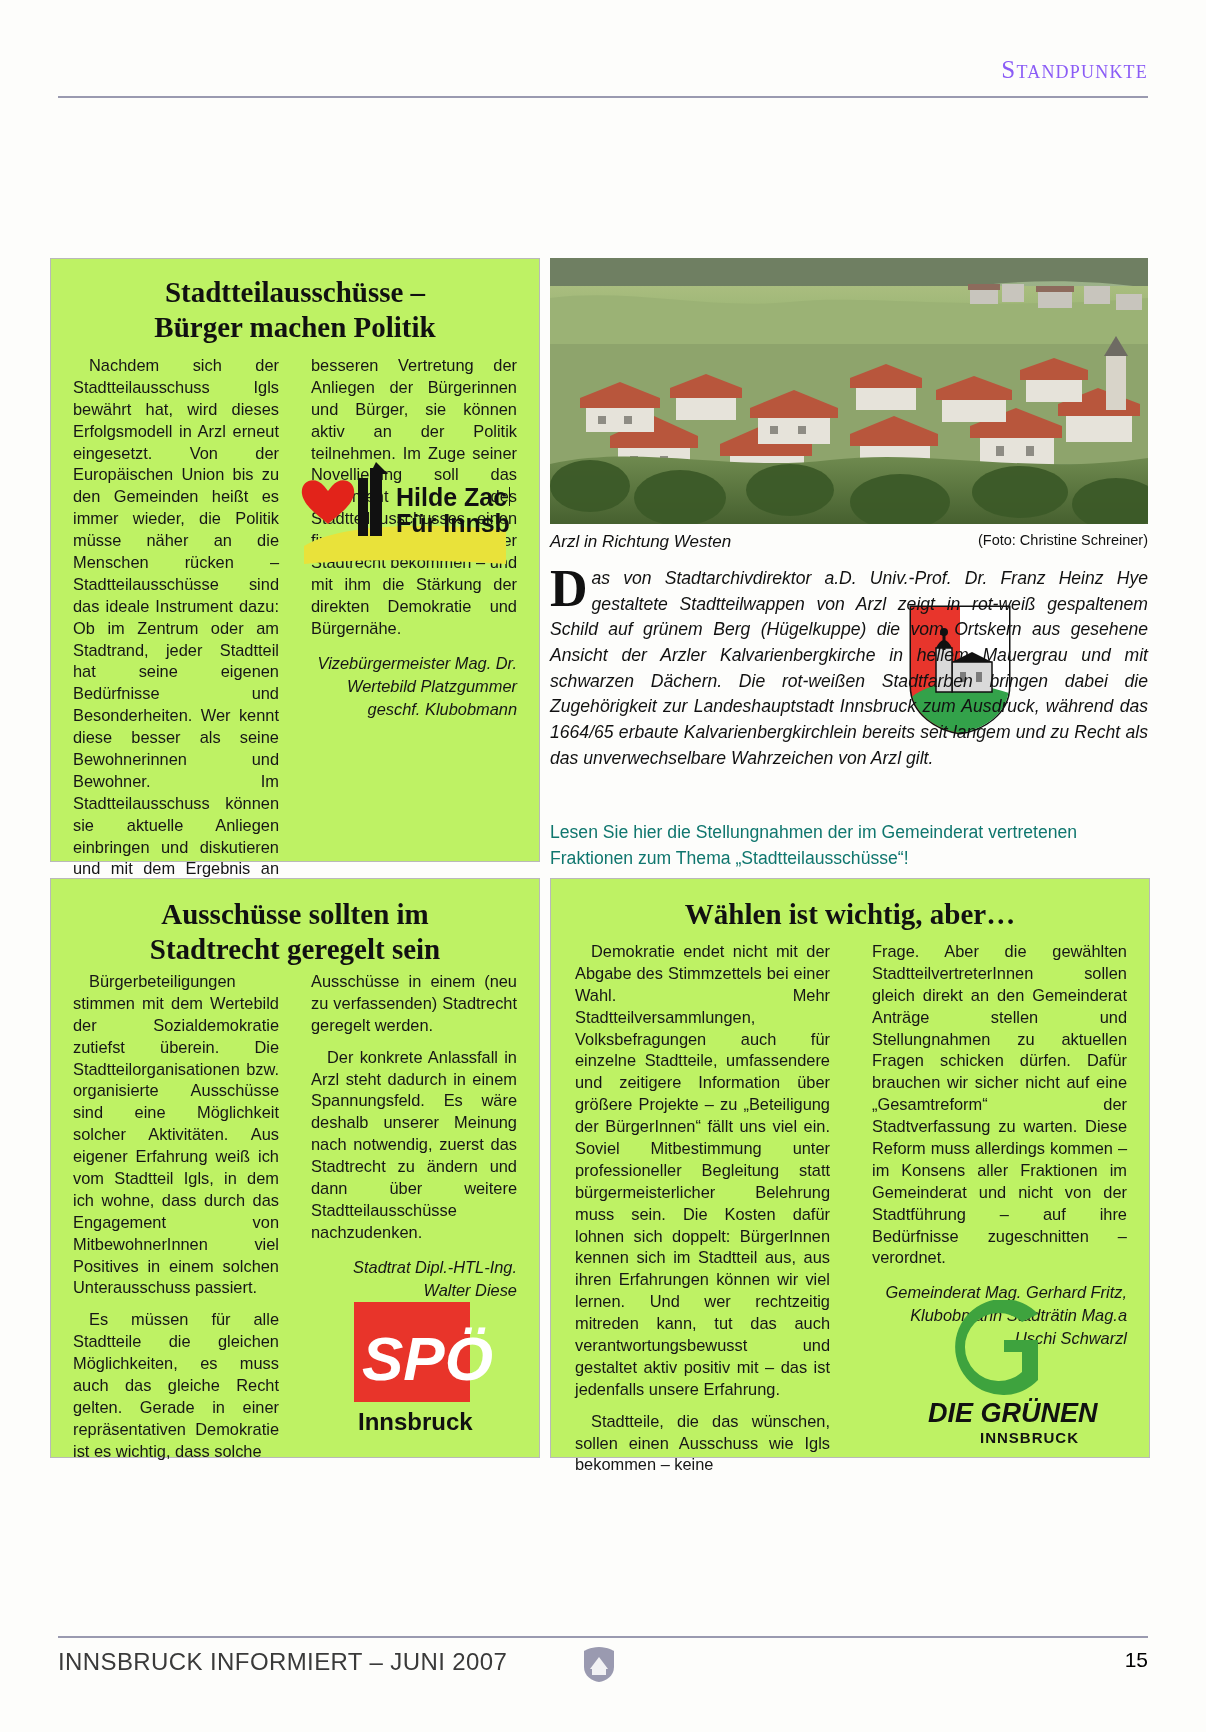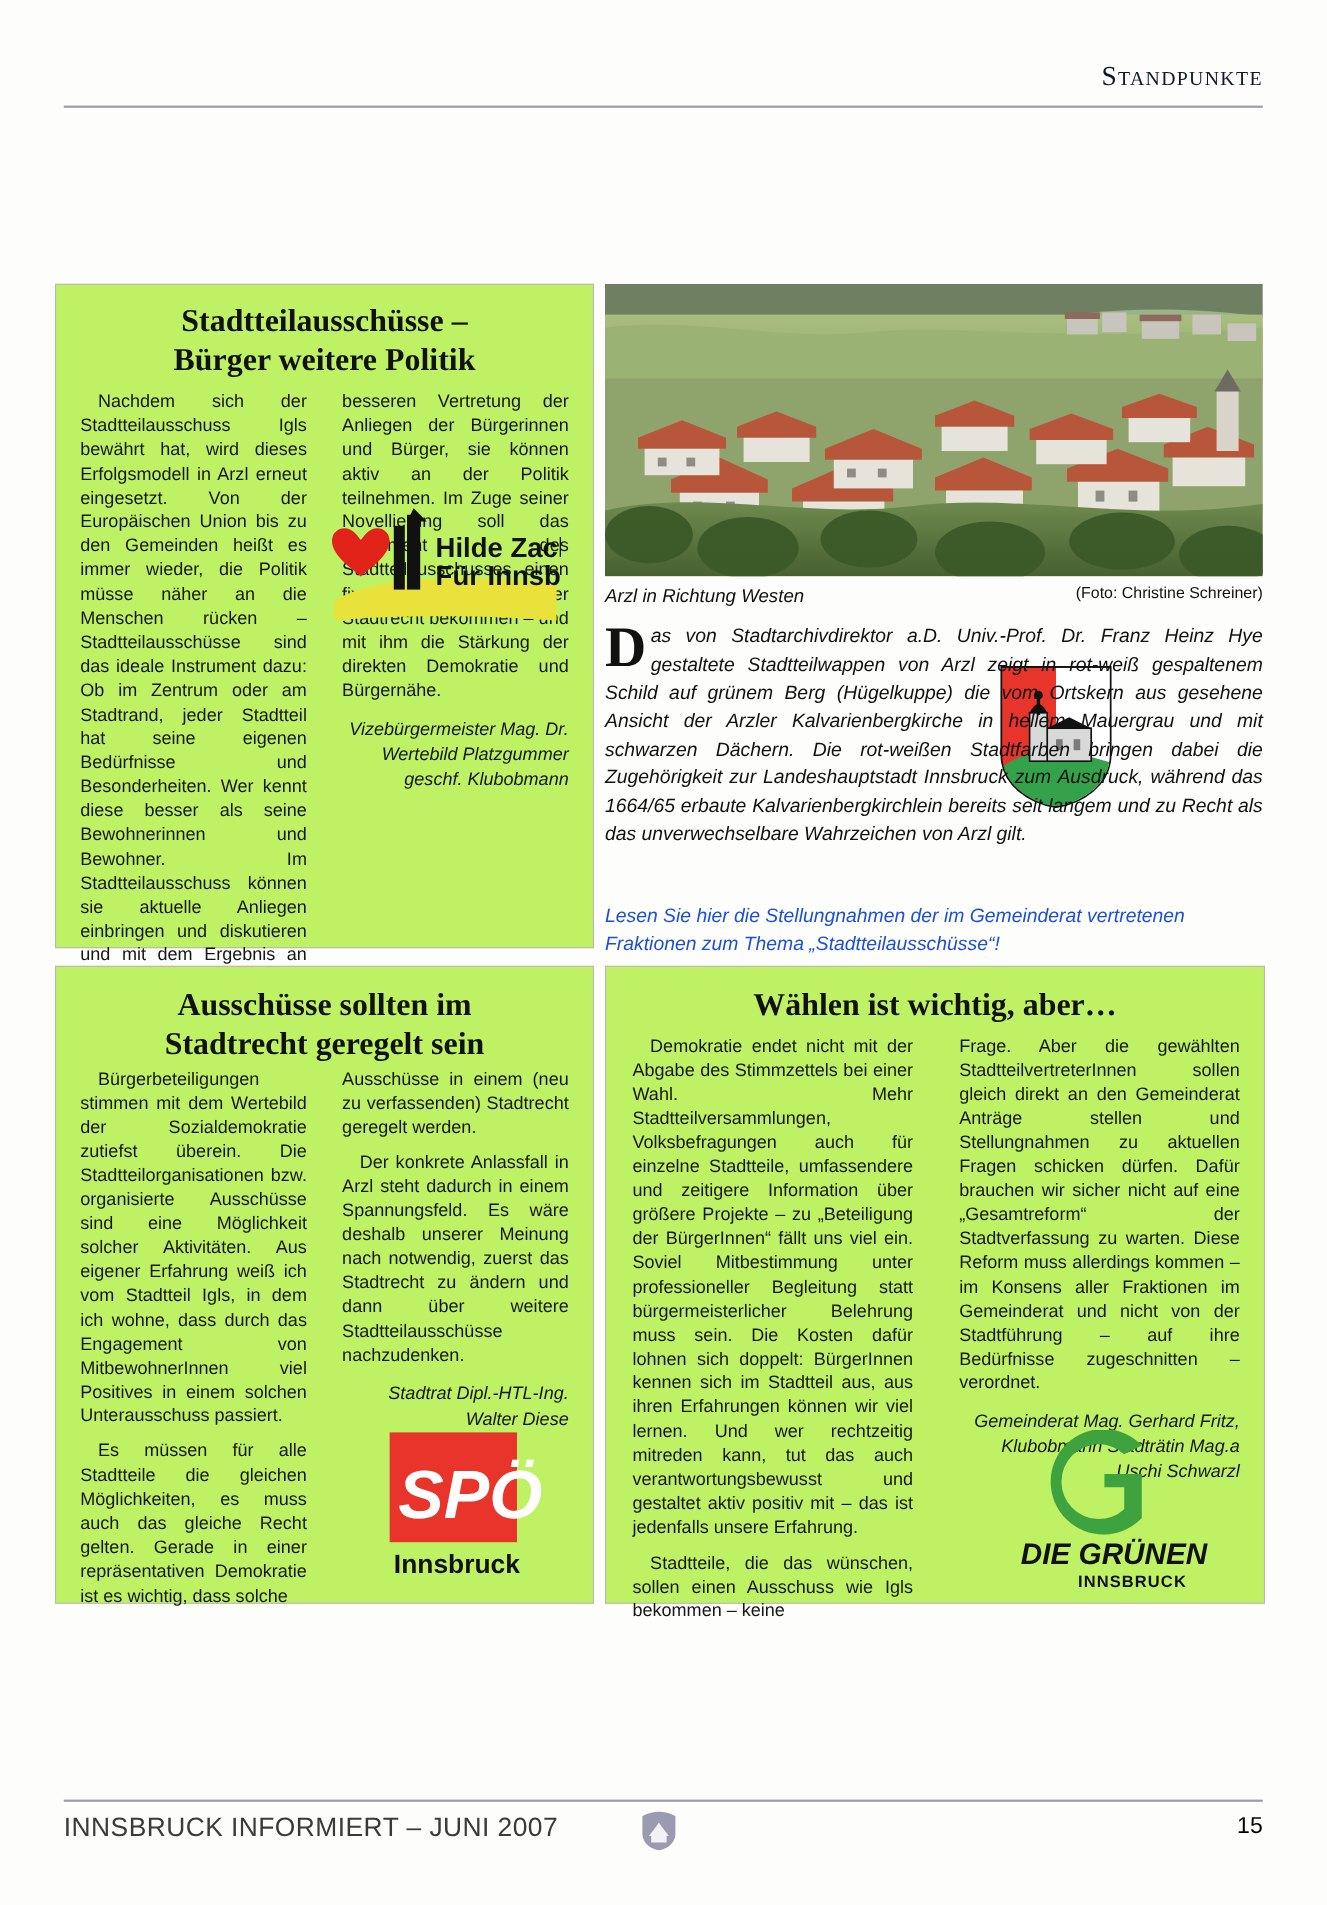--- a/index.html
+++ b/index.html
@@ -2,21 +2,21 @@
 <html><head>
 <meta charset="utf-8">
 <style>
   html,body{margin:0;padding:0;background:#fff;}
   body{width:1206px;height:1732px;position:relative;font-family:"Liberation Sans",sans-serif;color:#1a1a1a;}
   .page{position:absolute;left:0;top:0;width:1206px;height:1732px;background:#fdfdfb;}
 
   
   .kicker{position:absolute;left:58px;top:56px;width:1090px;text-align:right;
     font-family:"Liberation Serif",serif;font-variant:small-caps;letter-spacing:1.2px;
-    font-size:25px;color:#0f172a;}
+    font-size:25px;color:#8b5cf6;}
   .rule-top{position:absolute;left:58px;top:96px;width:1090px;height:2px;background:#9a9ab0;}
   .rule-bottom{position:absolute;left:58px;top:1636px;width:1090px;height:2px;background:#9a9ab0;}
 
   .headline{position:absolute;left:58px;top:120px;width:1090px;text-align:center;
     font-family:"Liberation Serif",serif;font-weight:bold;color:#3f4575;
     font-size:45px;line-height:1.22;letter-spacing:0.3px;}
 
   
   .footer-left{position:absolute;left:58px;top:1648px;font-size:24px;color:#3a3a3a;letter-spacing:0.4px;}
   .footer-right{position:absolute;left:1100px;top:1648px;font-size:21px;color:#000000;width:48px;text-align:right;}
@@ -47,21 +47,21 @@
   #photo{position:absolute;left:550px;top:258px;width:598px;height:266px;overflow:hidden;}
   .photo-caption{position:absolute;left:550px;top:532px;width:598px;font-style:italic;font-size:17px;color:#111;}
   .photo-credit{position:absolute;left:550px;top:532px;width:598px;text-align:right;font-size:14.5px;color:#111;}
 
   
   #wappen-text{position:absolute;left:550px;top:566px;width:598px;
     font-style:italic;font-size:17.6px;line-height:1.46;text-align:justify;color:#111;}
   .dropcap{float:left;font-family:"Liberation Serif",serif;font-style:normal;font-weight:bold;
     font-size:52px;line-height:42px;padding:2px 4px 0 0;}
   #wappen-note{position:absolute;left:550px;top:820px;width:598px;
-    font-style:italic;font-size:17.6px;line-height:1.46;color:#1d4ed8;}
+    font-size:17.6px;line-height:1.46;color:#0f766e;}
 
   
   #coa{position:absolute;left:908px;top:604px;width:104px;height:132px;}
 
   
   #box2{left:50px;top:878px;width:488px;height:578px;}
   #box2 .box-title{margin:18px 22px 0 22px;}
   #box2 .cols{position:absolute;left:22px;top:92px;width:444px;}
   #box2 .c1{position:absolute;left:0;top:0;width:206px;}
   #box2 .c2{position:absolute;left:238px;top:0;width:206px;}
@@ -82,21 +82,21 @@
 
 <div class="page">
 
   <div class="kicker">Standpunkte</div>
   <div class="rule-top"></div>
 
 
   <div class="box" id="box1">
     <div class="box-title">
       <div>Stadtteilausschüsse –</div>
-      <div>Bürger weitere Politik</div>
+      <div>Bürger machen Politik</div>
     </div>
     <div class="cols">
       <div class="c1 col-text">
         <p class="indent">Nachdem sich der Stadtteilausschuss Igls bewährt hat, wird dieses Erfolgsmodell in Arzl erneut eingesetzt. Von der Europäischen Union bis zu den Gemeinden heißt es immer wieder, die Politik müsse näher an die Menschen rücken – Stadtteilausschüsse sind das ideale Instrument dazu: Ob im Zentrum oder am Stadtrand, jeder Stadtteil hat seine eigenen Bedürfnisse und Besonderheiten. Wer kennt diese besser als seine Bewohnerinnen und Bewohner. Im Stadtteilausschuss können sie aktuelle Anliegen einbringen und diskutieren und mit dem Ergebnis an die Stadtführung herantreten. Das führt zu einer noch</p>
       </div>
       <div class="c2 col-text">
         <p>besseren Vertretung der Anliegen der Bürgerinnen und Bürger, sie können aktiv an der Politik teilnehmen. Im Zuge seiner Novellierung soll das Instrument des Stadtteilausschusses einen fixen Platz im Innsbrucker Stadtrecht bekommen – und mit ihm die Stärkung der direkten Demokratie und Bürgernähe.</p>
         <div class="sig">Vizebürgermeister Mag. Dr. Wertebild Platzgummer geschf. Klubobmann</div>
       </div>
     </div>

